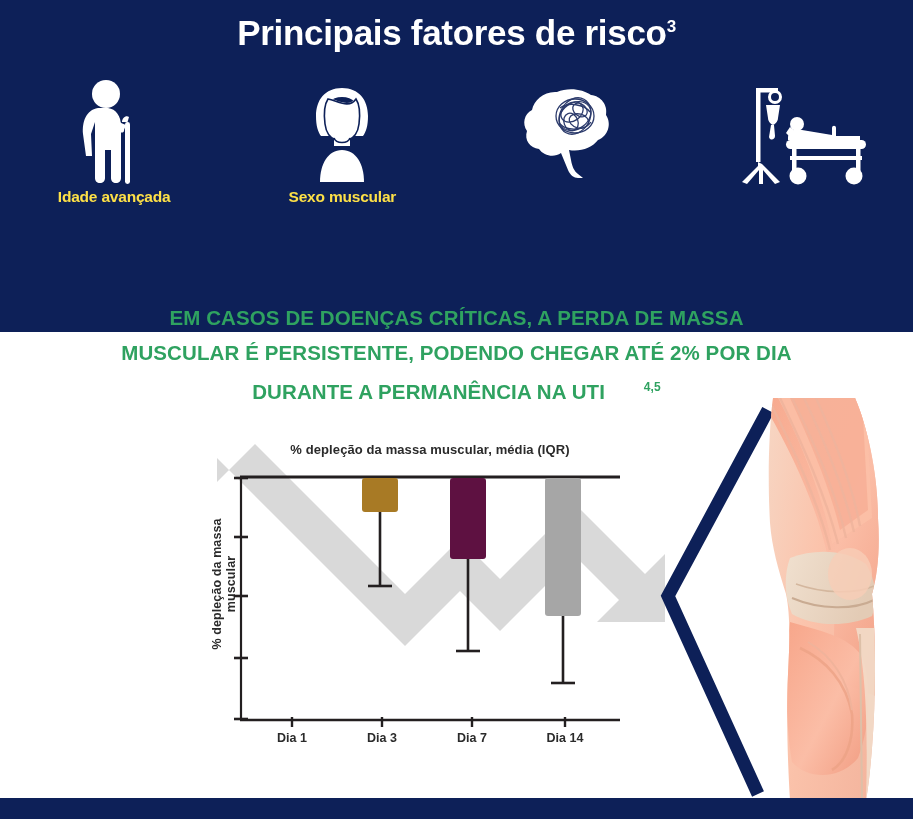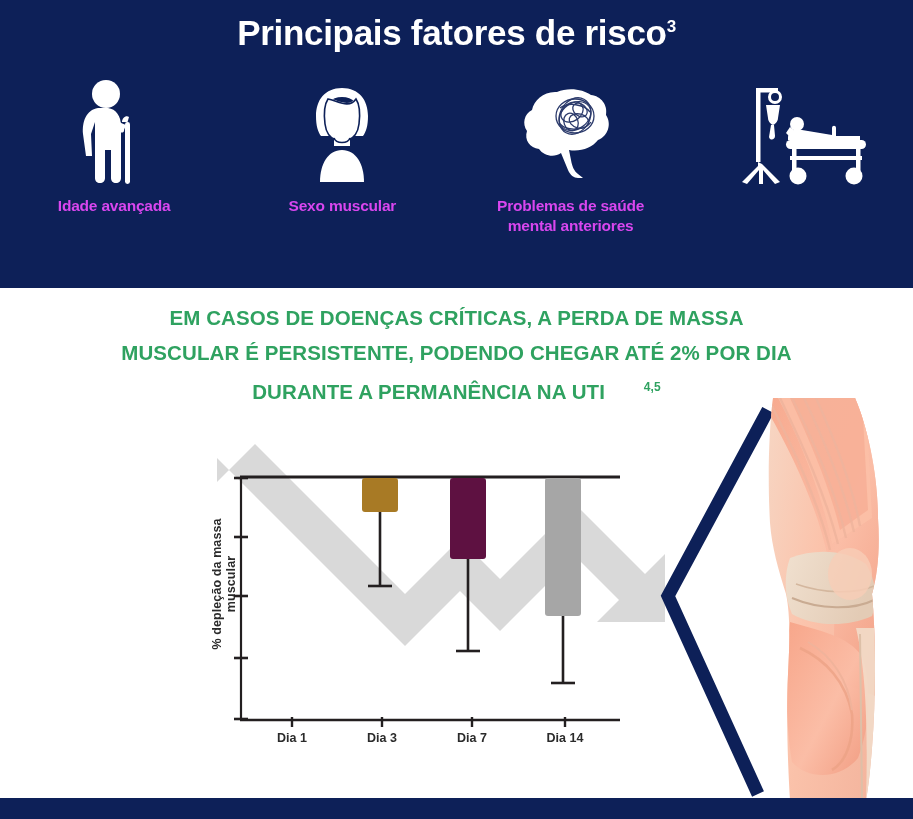--- a/index.html
+++ b/index.html
@@ -17,21 +17,21 @@
     overflow: hidden;
     background: #ffffff;
   }
 
   
   .header-panel {
     position: absolute;
     left: 0;
     top: 0;
     width: 913px;
-    height: 288px;
+    height: 332px;
     background: #0d2058;
   }
   .header-title {
     position: absolute;
     left: 0;
     top: 14px;
     width: 913px;
     text-align: center;
     color: #ffffff;
     font-size: 35px;
@@ -61,22 +61,22 @@
     flex-direction: column;
     align-items: center;
   }
   .risk-icon {
     height: 108px;
     display: flex;
     align-items: flex-end;
     justify-content: center;
   }
   .risk-label {
-    margin-top: 10px;
-    color: #d946ef;
+    margin-top: 1px;
+    color: #fde047;
     font-size: 15.5px;
     font-weight: bold;
     text-align: center;
     line-height: 1.3;
     letter-spacing: -0.2px;
   }
 
   
   .green-block {
     position: absolute;
@@ -231,22 +231,20 @@
                 <ellipse cx="56" cy="34" rx="9" ry="12" transform="rotate(55 56 34)"></ellipse>
                 <ellipse cx="63" cy="43" rx="10" ry="7" transform="rotate(15 63 43)"></ellipse>
                 <ellipse cx="55" cy="44" rx="7" ry="9" transform="rotate(-20 55 44)"></ellipse>
                 <ellipse cx="64" cy="32" rx="8" ry="6" transform="rotate(40 64 32)"></ellipse>
                 <path d="M44 30 C52 24 68 26 74 34"></path>
                 <path d="M44 46 C52 54 70 52 75 44"></path>
               </g>
             </g>
           </svg>
         </div>
-        <div class="risk-label" style="white-space:pre-line">Problemas de saúde
-mental anteriores</div>
       </div>
 
       <div class="risk-item">
         <div class="risk-icon">
           <svg width="142" height="108" viewBox="0 0 142 108" aria-hidden="true">
             <g fill="#ffffff">
 
               <rect x="28" y="10" width="4.5" height="74"></rect>
               <rect x="28" y="10" width="22" height="4.5"></rect>
               <circle cx="47" cy="19" r="5.5" fill="none" stroke="#ffffff" stroke-width="3"></circle>
@@ -275,20 +273,21 @@
   <div class="green-block">
     <div class="green-line">EM CASOS DE DOENÇAS CRÍTICAS, A PERDA DE MASSA</div>
     <div class="green-line">MUSCULAR É PERSISTENTE, PODENDO CHEGAR  ATÉ 2% POR DIA</div>
     <div class="green-line">
       <span>DURANTE A PERMANÊNCIA NA UTI </span><span class="sup">4,5</span>
     </div>
   </div>
 
   <div class="chart-wrap">
 
+    <div class="chart-title">% depleção da massa muscular, média (IQR)</div>
     <div class="chart-ylabel">% depleção da massa muscular</div>
 
     <svg class="chart-svg" width="470" height="330" viewBox="0 0 470 330">
 
       <g fill="#d9d9d9">
         <path d="M2 10 L40 -28 L190 122 L245 67 L285 107 L360 32 L430 102 L452 80 L452 150 L382 150 L404 128 L360 84 L285 159 L245 119 L190 174 L2 -14 Z" transform="translate(20,52)"></path>
       </g>
 
       <g stroke="#231f20" fill="none">
 

